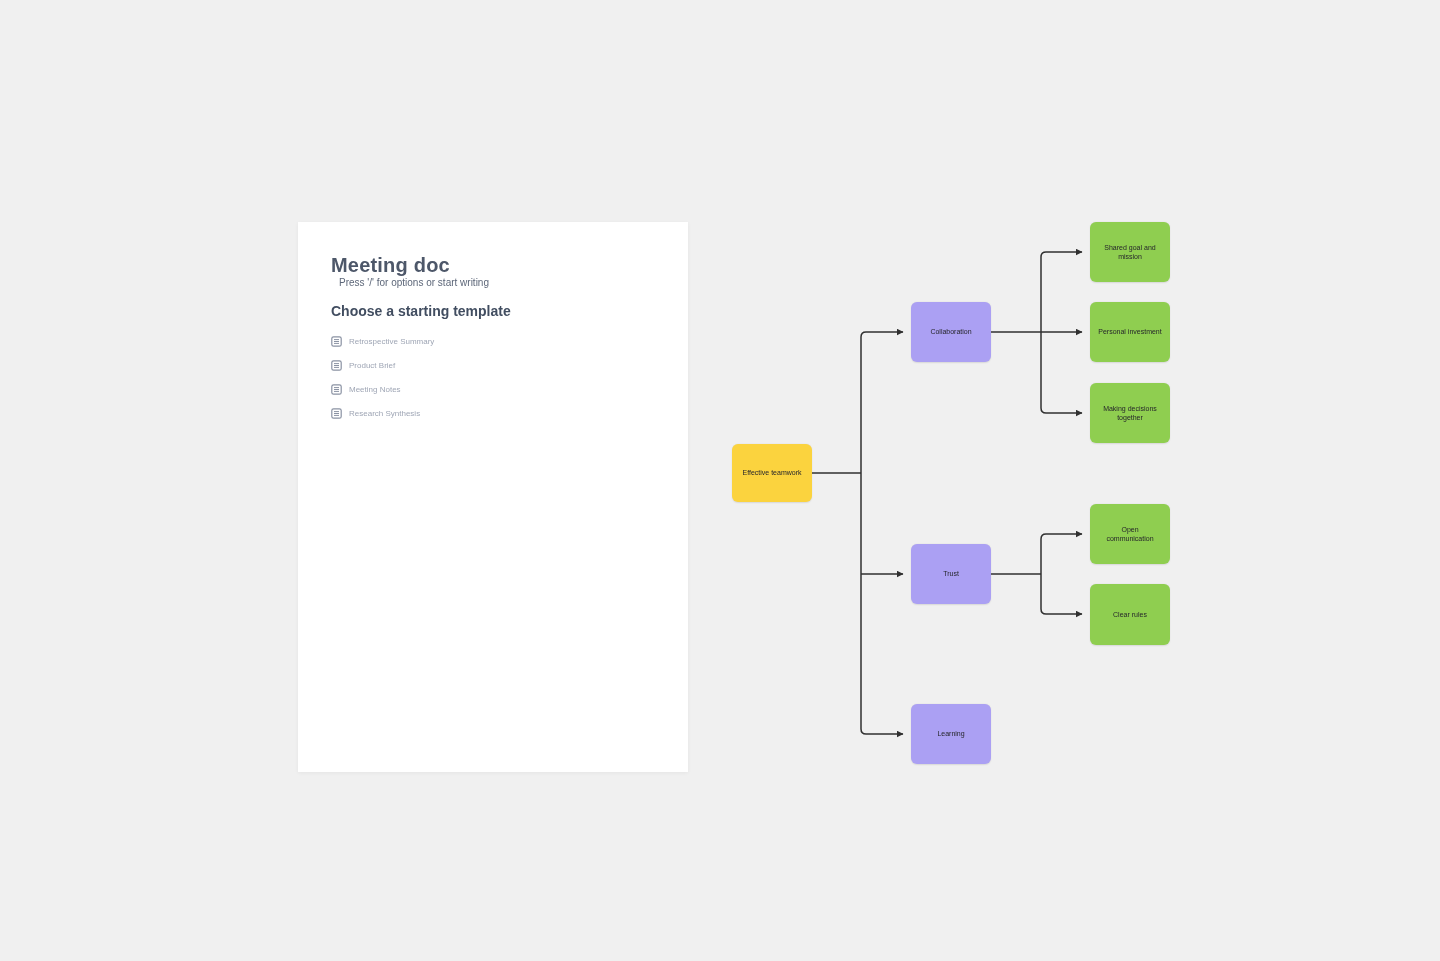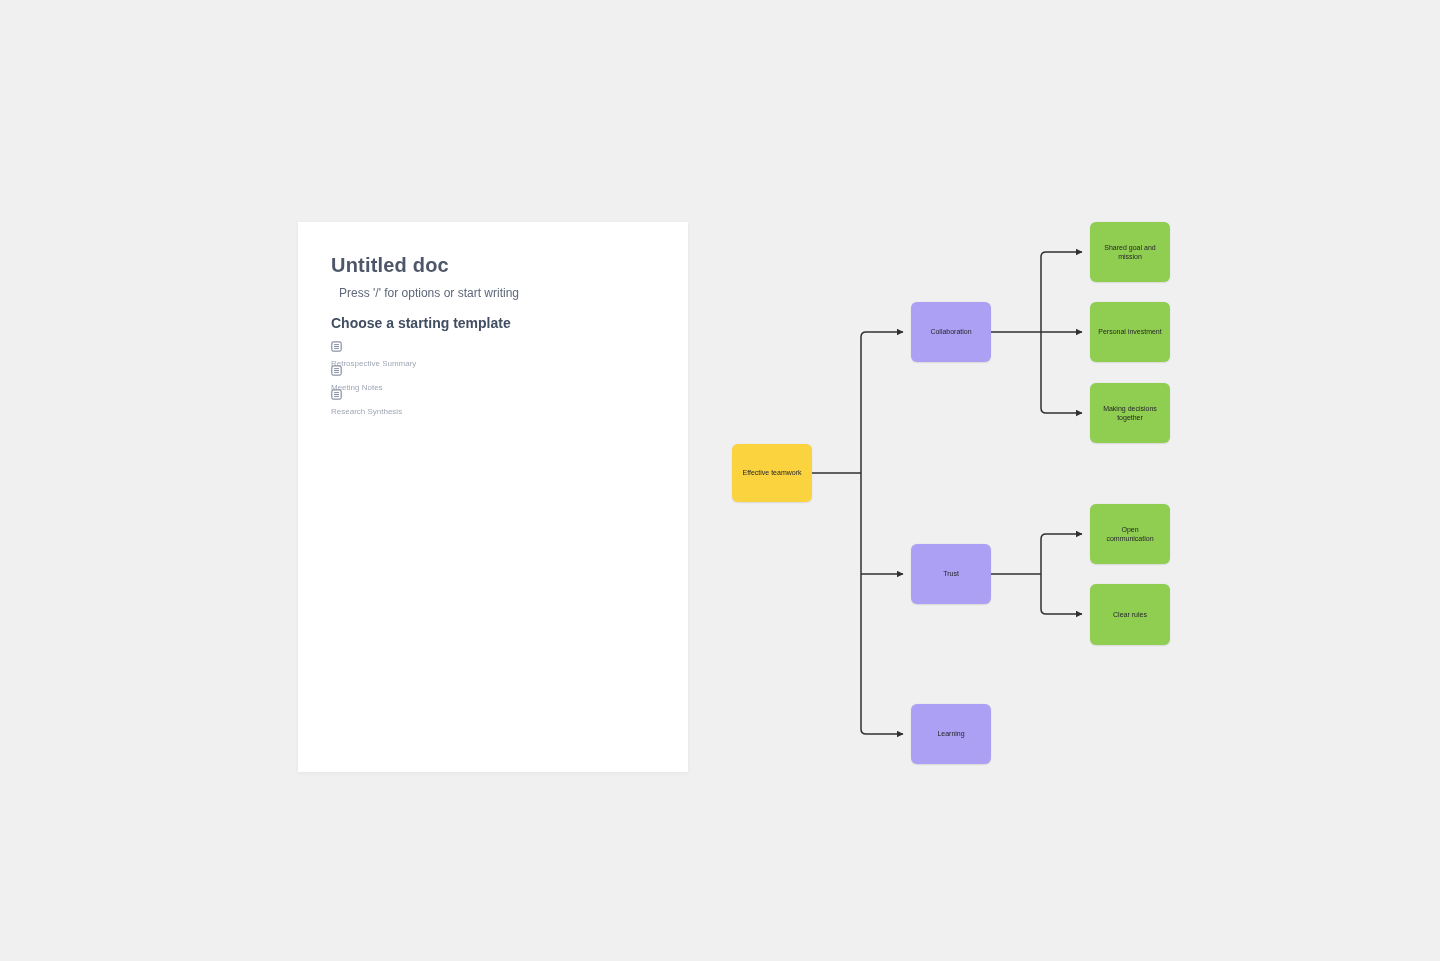--- a/index.html
+++ b/index.html
@@ -21,39 +21,38 @@
     padding: 31px 33px 0 33px;
   }
   .doc-title {
     font-size: 20px;
     font-weight: 700;
     color: #4D5769;
     letter-spacing: 0.2px;
     line-height: 1.2;
   }
   .doc-placeholder {
-    margin-top: 9px;
-    font-size: 12px;
+    font-size: 10px;
     color: #5D6779;
     cursor: text;
     padding-left: 8px;
   }
   .doc-section-heading {
     margin-top: 15px;
     font-size: 14px;
     font-weight: 700;
     color: #414D60;
   }
   .template-list { margin-top: 10px; }
   .template-item {
     display: flex;
+    align-items: center;
     gap: 7px;
     height: 24px;
     cursor: pointer;
-    flex-direction: column;
   }
   .template-item .tpl-icon { flex: 0 0 auto; display: flex; }
   .template-item .tpl-label {
     font-size: 8px;
     color: #9FA6B5;
   }
 
   
   .mindmap-lines {
     position: absolute;
@@ -90,35 +89,46 @@
   .mm-shared-goal       { left: 1090px; top: 222px; }
   .mm-personal-invest   { left: 1090px; top: 302px; }
   .mm-making-decisions  { left: 1090px; top: 383px; }
   .mm-open-comm         { left: 1090px; top: 504px; }
   .mm-clear-rules       { left: 1090px; top: 584px; height: 61px; }
 </style>
 </head>
 <body>
 
 <div class="doc-panel">
-  <div class="doc-title">Untitled doc</div>
+  <div class="doc-title">Meeting doc</div>
   <div class="doc-placeholder">Press '/' for options or start writing</div>
   <div class="doc-section-heading">Choose a starting template</div>
 
   <div class="template-list">
     <div class="template-item">
       <span class="tpl-icon">
         <svg width="11" height="11" viewBox="0 0 11 11">
             <rect x="0.8" y="0.8" width="9.4" height="9.4" rx="1.8" fill="none" stroke="#8A92A3" stroke-width="1.2"></rect>
             <line x1="3" y1="3.6" x2="8" y2="3.6" stroke="#8A92A3" stroke-width="1"></line>
             <line x1="3" y1="5.5" x2="8" y2="5.5" stroke="#8A92A3" stroke-width="1"></line>
             <line x1="3" y1="7.4" x2="8" y2="7.4" stroke="#8A92A3" stroke-width="1"></line>
           </svg>
       </span>
       <span class="tpl-label">Retrospective Summary</span>
+    </div>
+    <div class="template-item">
+      <span class="tpl-icon">
+        <svg width="11" height="11" viewBox="0 0 11 11">
+            <rect x="0.8" y="0.8" width="9.4" height="9.4" rx="1.8" fill="none" stroke="#8A92A3" stroke-width="1.2"></rect>
+            <line x1="3" y1="3.6" x2="8" y2="3.6" stroke="#8A92A3" stroke-width="1"></line>
+            <line x1="3" y1="5.5" x2="8" y2="5.5" stroke="#8A92A3" stroke-width="1"></line>
+            <line x1="3" y1="7.4" x2="8" y2="7.4" stroke="#8A92A3" stroke-width="1"></line>
+          </svg>
+      </span>
+      <span class="tpl-label">Product Brief</span>
     </div>
     <div class="template-item">
       <span class="tpl-icon">
         <svg width="11" height="11" viewBox="0 0 11 11">
             <rect x="0.8" y="0.8" width="9.4" height="9.4" rx="1.8" fill="none" stroke="#8A92A3" stroke-width="1.2"></rect>
             <line x1="3" y1="3.6" x2="8" y2="3.6" stroke="#8A92A3" stroke-width="1"></line>
             <line x1="3" y1="5.5" x2="8" y2="5.5" stroke="#8A92A3" stroke-width="1"></line>
             <line x1="3" y1="7.4" x2="8" y2="7.4" stroke="#8A92A3" stroke-width="1"></line>
           </svg>
       </span>

